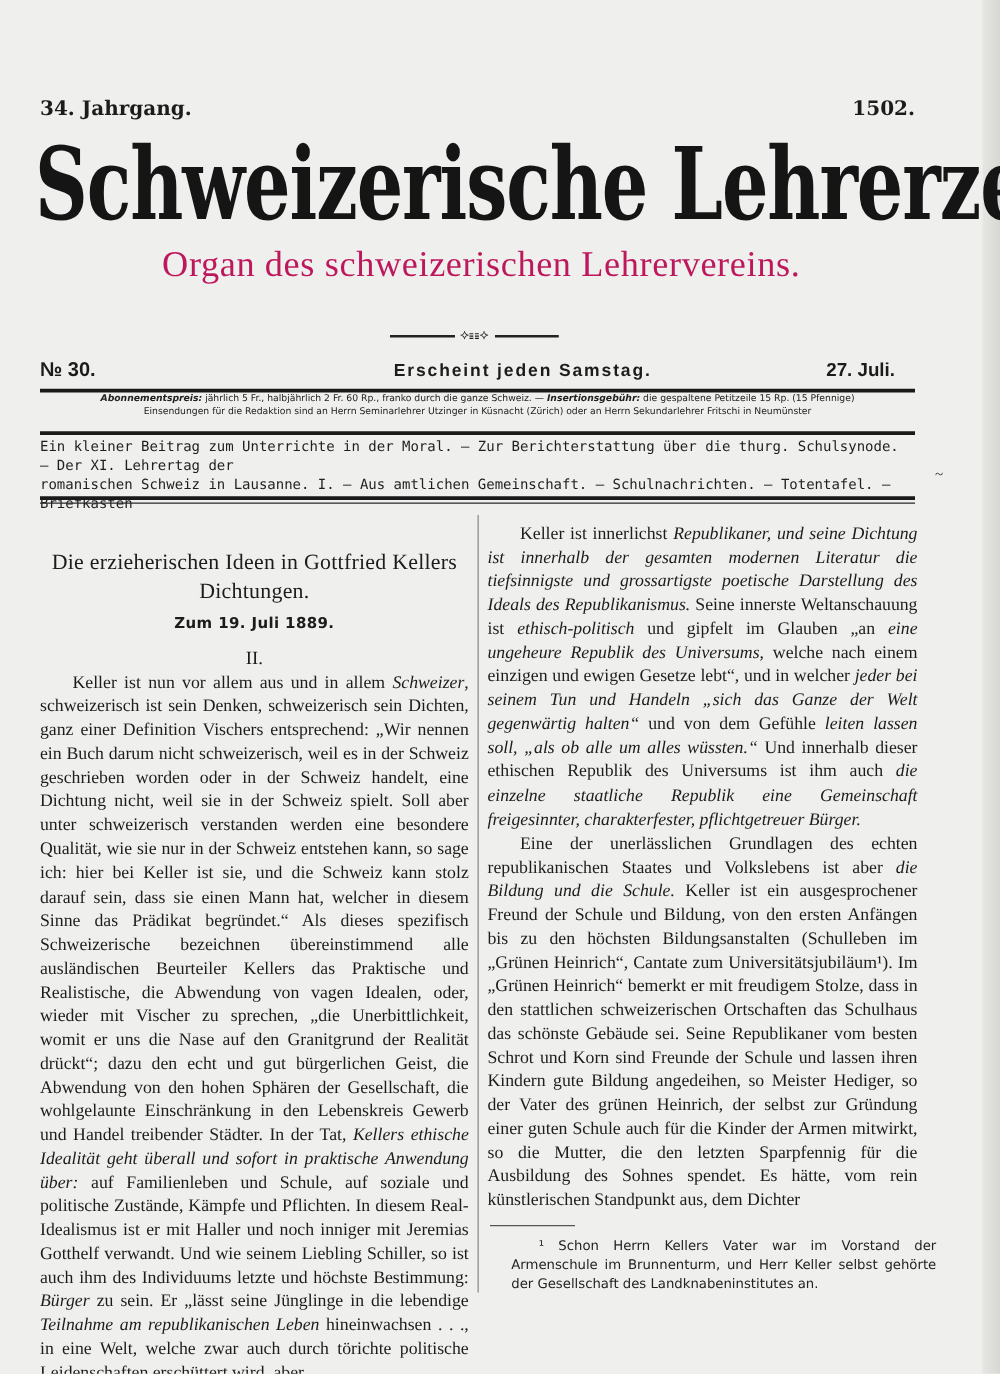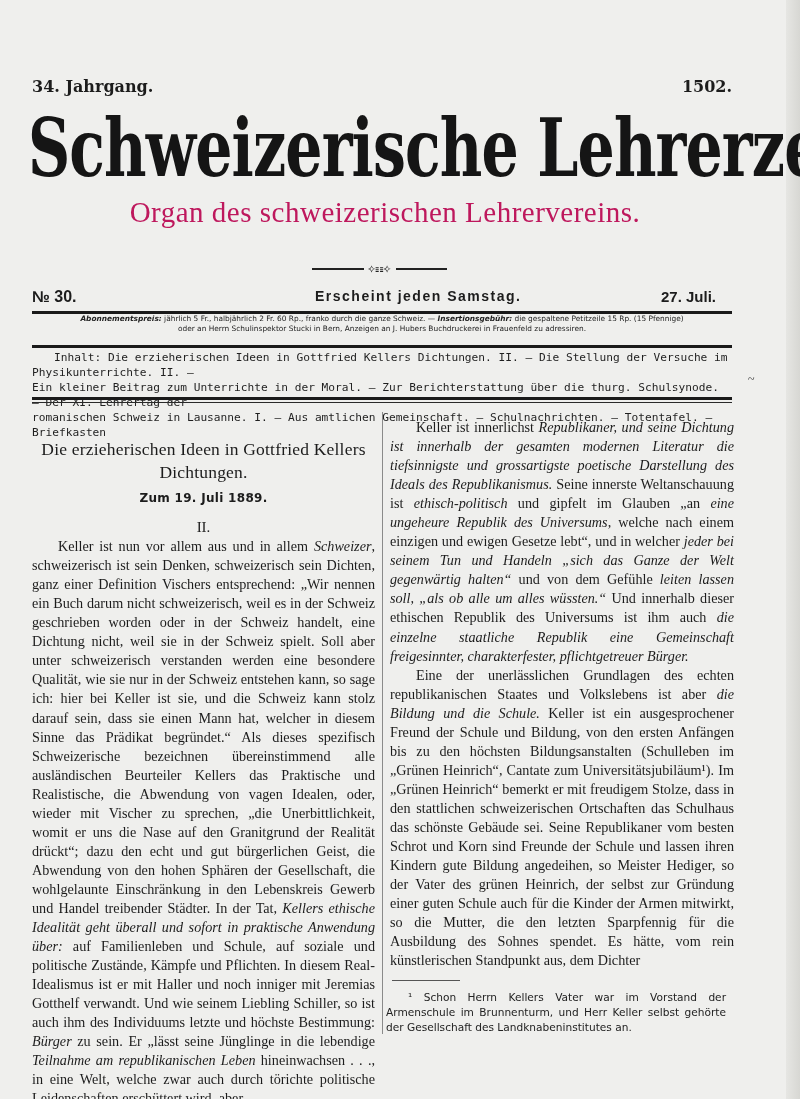--- a/index.html
+++ b/index.html
@@ -55,21 +55,21 @@
 
   .art-title { text-align:center; font-size:17.5px; line-height:23px; margin-top:10px; letter-spacing:0.2px; }
   .art-dedic { text-align:center; font-family:"DejaVu Sans", sans-serif; font-weight:bold; font-size:12px; margin-top:5px; letter-spacing:0.3px;}
   .art-section { text-align:center; font-size:15px; margin-top:10px; margin-bottom:0; }
 
   .p { margin:0; }
   .p.indent { text-indent:26px; }
   i { font-style:italic; }
 
   .footnote-rule { position:absolute; left:392px; top:980px; width:68px; height:1px; background:#555; }
-  .footnote { position:absolute; left:386px; top:990px; width:340px;
+  .footnote { position:absolute; left:409px; top:990px; width:340px;
     font-family:"DejaVu Sans", sans-serif; font-size:10.6px; line-height:15.2px; text-align:justify; color:#222; }
   .footnote .first { text-indent:22px; }
 
   .margin-mark { position:absolute; left:748px; top:372px; font-size:12px; color:#333; }
 </style>
 </head>
 <body>
 
 <div class="page">
   <div class="ghost"></div>
@@ -92,27 +92,26 @@
   <div class="issue-line">
     <span class="num">№ 30.</span>
     <span class="center">Erscheint jeden Samstag.</span>
     <span class="date">27. Juli.</span>
   </div>
 
   <div class="rule-thick" style="top:311px;"></div>
 
   <div class="subscription">
     <div><b>Abonnementspreis:</b><span> jährlich 5 Fr., halbjährlich 2 Fr. 60 Rp., franko durch die ganze Schweiz. — </span><b>Insertionsgebühr:</b><span> die gespaltene Petitzeile 15 Rp. (15 Pfennige)</span></div>
-    <div>oder an Herrn Schulinspektor Stucki in Bern, Anzeigen an J. Hubers Buchdruckerei in Frauenfeld zu adressiren.</div>
+    <div>Einsendungen für die Redaktion sind an Herrn Seminarlehrer Utzinger in Küsnacht (Zürich) oder an Herrn Sekundarlehrer Fritschi in Neumünster</div>
   </div>
 
   <div class="rule-thick" style="top:345px;"></div>
 
   <div class="contents">
-    <div class="l1"><span>Inhalt:</span><span> Die erzieherischen Ideen in Gottfried Kellers Dichtungen. II. — Die Stellung der Versuche im Physikunterrichte. II. —</span></div>
     <div>Ein kleiner Beitrag zum Unterrichte in der Moral. — Zur Berichterstattung über die thurg. Schulsynode. — Der XI. Lehrertag der</div>
     <div>romanischen Schweiz in Lausanne. I. — Aus amtlichen Gemeinschaft. — Schulnachrichten. — Totentafel. — Briefkasten</div>
   </div>
 
   <div class="rule-thick" style="top:397px;"></div>
   <div class="rule-thin" style="top:402px;"></div>
 
   <div class="col-divider"></div>
 
   <div class="col col-left">

